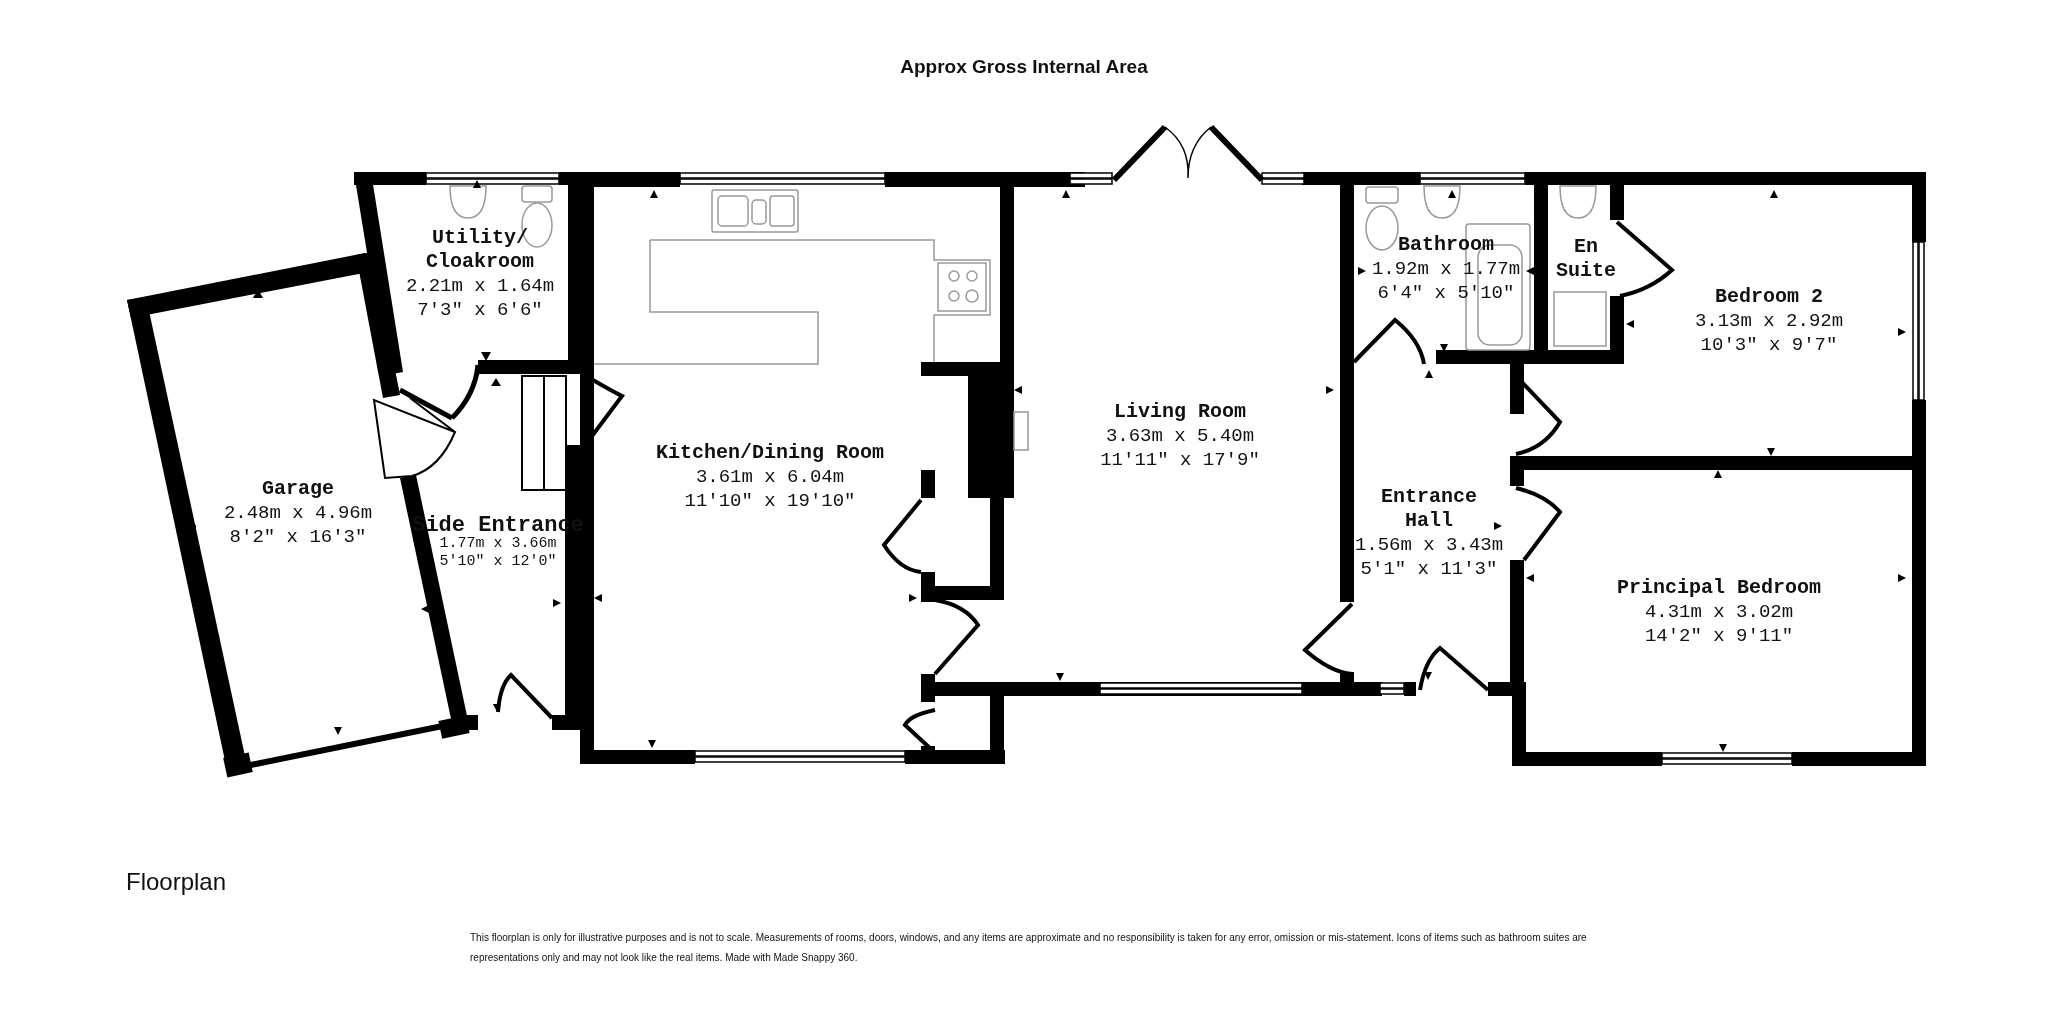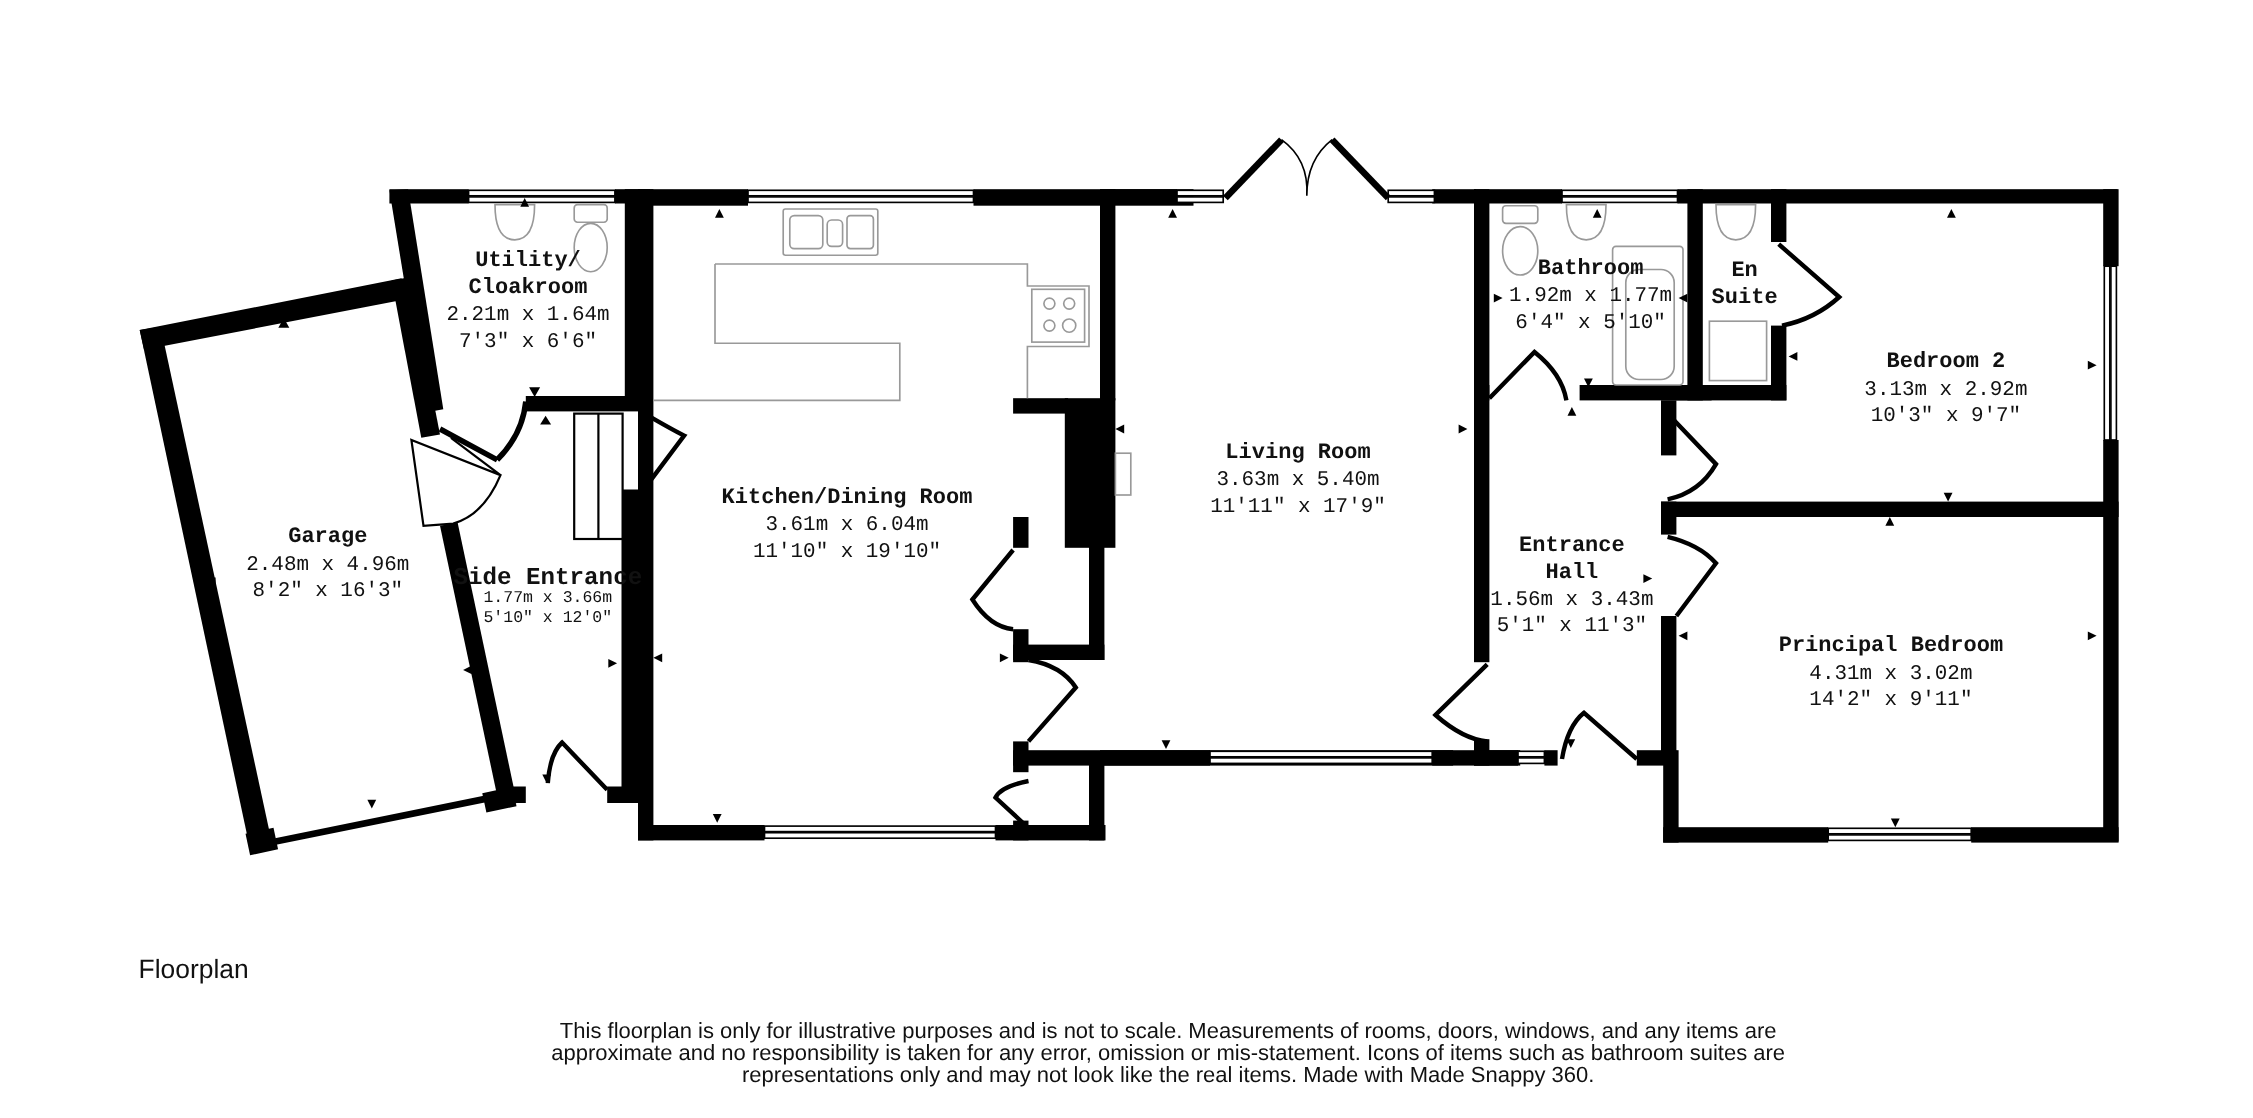--- a/index.html
+++ b/index.html
@@ -7,27 +7,28 @@
          font-family: "Liberation Sans", sans-serif; color: #111; }
   .header { position: absolute; left: 0; width: 2048px; top: 55px; text-align: center;
             font-weight: bold; font-size: 19px; line-height: 23px; }
   .plan { position: absolute; left: 0; top: 0; }
   .lbl { position: absolute; text-align: center; transform: translateX(-50%); white-space: nowrap; font-family: Liberation Mono, monospace; }
   .lbl .name { font-weight: bold; font-size: 20px; line-height: 24px; display: block; }
   .lbl .dim { font-size: 19px; line-height: 24px; display: block; }
   .lbl.small .name { font-size: 22px; line-height: 19px; }
   .lbl.small .dim { font-size: 15px; line-height: 18px; }
   .floorplan-title { position: absolute; left: 126px; top: 868px; font-size: 24px; }
-  .disclaimer { position: absolute; left: 470px; width: 1130px; top: 928px; text-align: center;
-                font-size: 20px; line-height: 20px; color: #111; margin-left: 27px; }
+  .disclaimer { position: absolute; left: 470px; width: 1130px; top: 928px; 
+                font-size: 10px; line-height: 20px; color: #111; }
 </style>
 </head>
 <body>
 
 <div class="header">
+  <div>Approx Gross Internal Area</div>
 </div>
 
 <svg class="plan" width="2048" height="1016" viewBox="0 0 2048 1016" xmlns="http://www.w3.org/2000/svg">
   <g fill="#000" stroke="none">
 
     <polygon points="127,300 365,253 369,272 131,318"></polygon>
     <polygon points="127,300 146,297 248,770 228,775"></polygon>
     <polygon points="356,255 372,252 400,395 383,398"></polygon>
     <polygon points="400,478 416,475 470,730 454,733"></polygon>
     <polygon points="250,762 452,721 453,727 251,768"></polygon>
@@ -235,21 +236,21 @@
   <span class="name">Bathroom</span>
   <span class="dim">1.92m x 1.77m</span>
   <span class="dim">6'4" x 5'10"</span>
 </div>
 
 <div class="lbl" style="left:1586px; top:235px;">
   <span class="name">En</span>
   <span class="name">Suite</span>
 </div>
 
-<div class="lbl" style="left:1769px; top:285px;margin-top:33px;">
+<div class="lbl" style="left:1769px; top:285px;">
   <span class="name">Bedroom 2</span>
   <span class="dim">3.13m x 2.92m</span>
   <span class="dim">10'3" x 9'7"</span>
 </div>
 
 <div class="lbl" style="left:1429px; top:485px;">
   <span class="name">Entrance</span>
   <span class="name">Hall</span>
   <span class="dim">1.56m x 3.43m</span>
   <span class="dim">5'1" x 11'3"</span>

